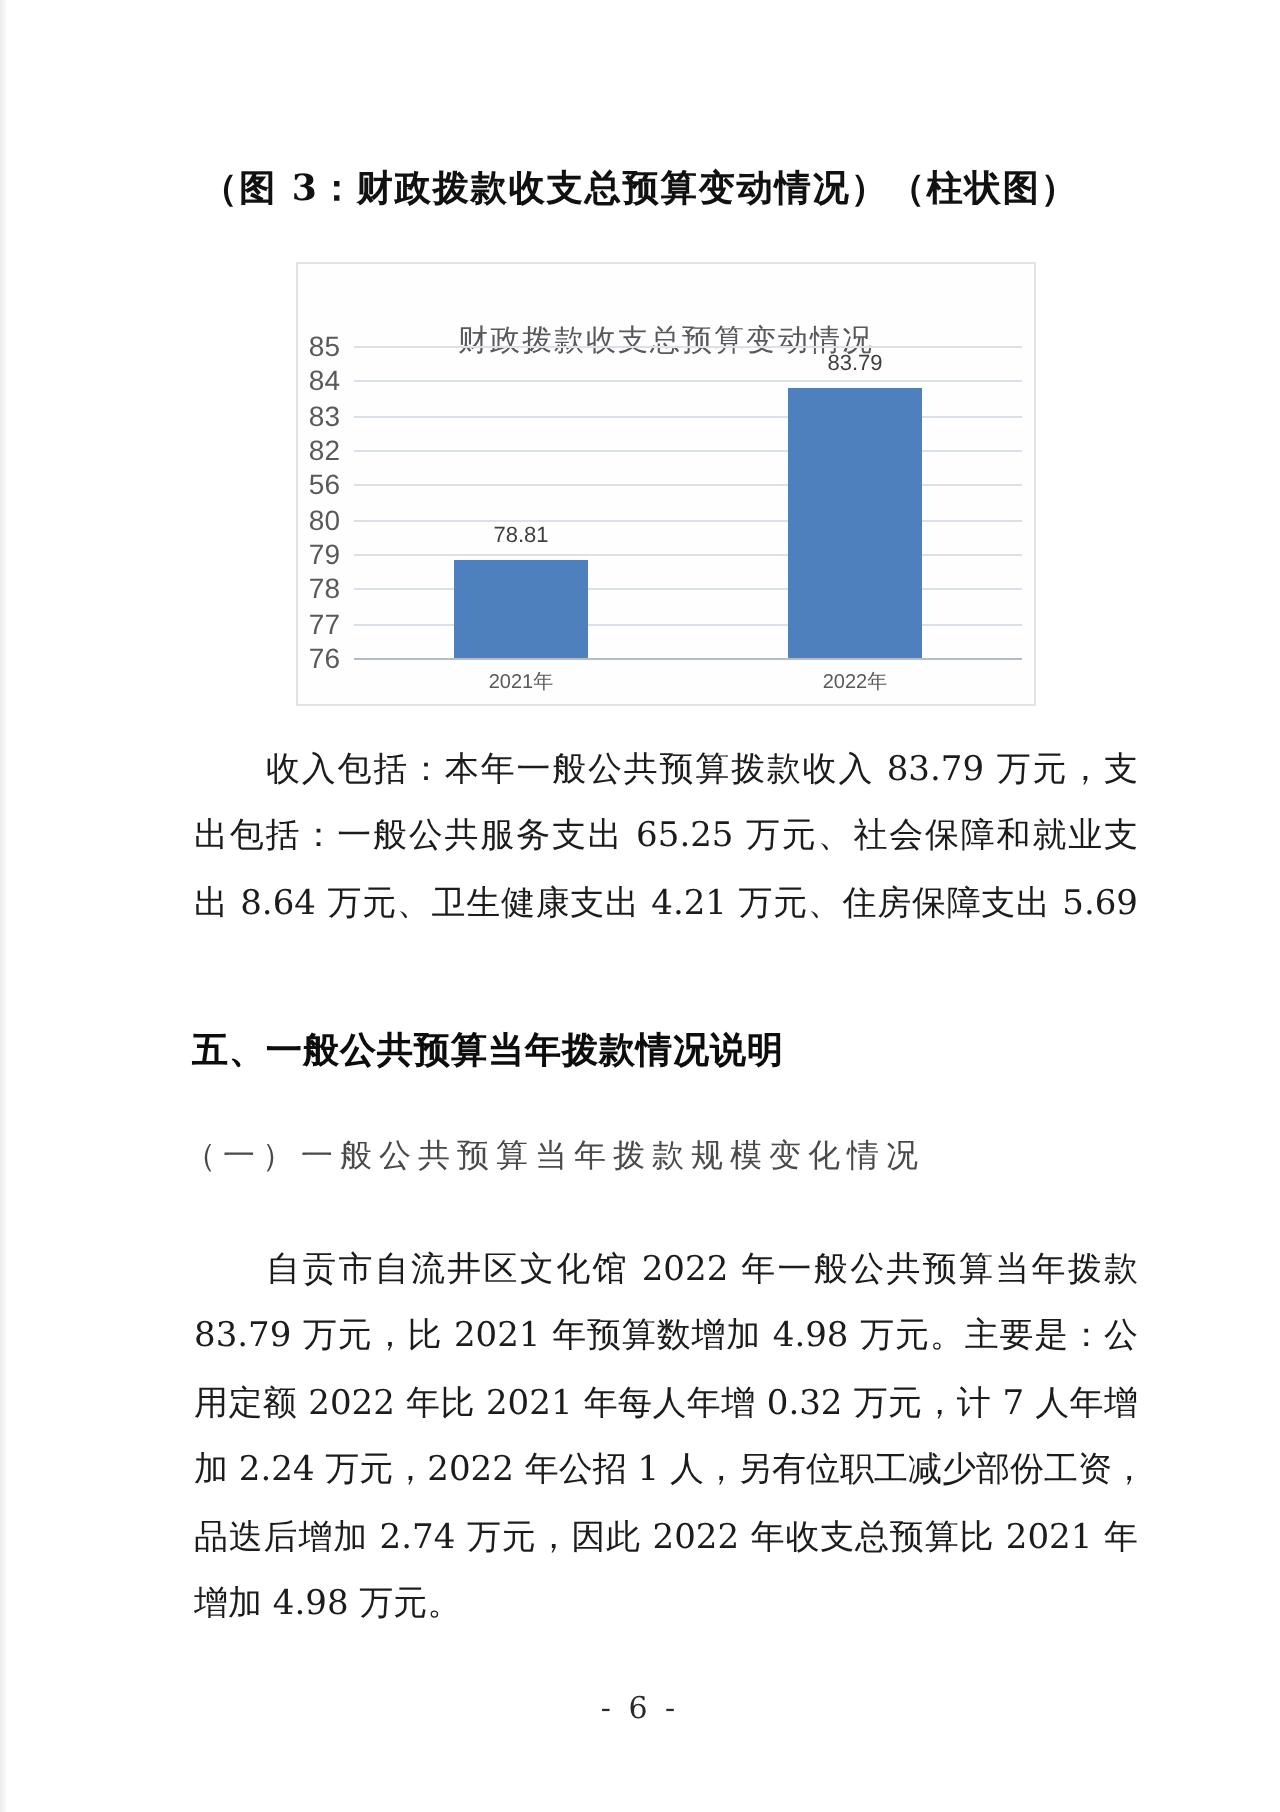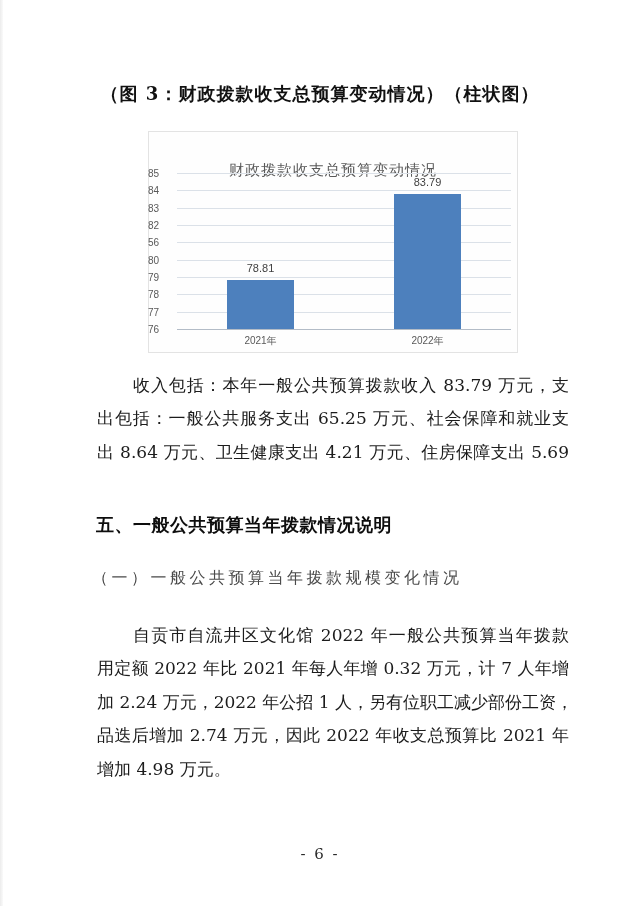--- a/index.html
+++ b/index.html
@@ -38,22 +38,22 @@
     position: absolute; left: 28px; top: 41px;
     width: 334px; height: 156px;
   }
   .gridline {
     position: absolute; left: 0; width: 100%; height: 1px;
     background: #dbe1e8;
   }
   .gridline.axisline { background: #b3bcc7; }
   .ytick {
     position: absolute; right: 100%; margin-right: 7px;
-    width: 22px; 
-    font-size: 10px; transform: translateY(-50%);
+    width: 22px; text-align: right;
+    font-size: 14px; transform: translateY(-50%);
   }
   .bar {
     position: absolute; bottom: 0;
   }
   .bar-label {
     position: absolute; transform: translateX(-50%);
     font-size: 11px; color: #3f3f3f; white-space: nowrap;
   }
   .xtick {
     position: absolute; top: 100%; margin-top: 5px;
@@ -134,19 +134,20 @@
   <div class="line">出包括：一般公共服务支出 65.25 万元、社会保障和就业支</div>
   <div class="line">出 8.64 万元、卫生健康支出 4.21 万元、住房保障支出 5.69</div>
 </div>
 
 <div class="section-heading">五、一般公共预算当年拨款情况说明</div>
 
 <div class="subsection-heading">（一）一般公共预算当年拨款规模变化情况</div>
 
 <div class="para" id="para2">
   <div class="line indent">自贡市自流井区文化馆 2022 年一般公共预算当年拨款</div>
+  <div class="line">83.79 万元，比 2021 年预算数增加 4.98 万元。主要是：公</div>
   <div class="line">用定额 2022 年比 2021 年每人年增 0.32 万元，计 7 人年增</div>
   <div class="line">加 2.24 万元，2022 年公招 1 人，另有位职工减少部份工资，</div>
   <div class="line">品迭后增加 2.74 万元，因此 2022 年收支总预算比 2021 年</div>
   <div class="line last">增加 4.98 万元。</div>
 </div>
 
 <div class="page-number">- 6 -</div>
 
 </body></html>

